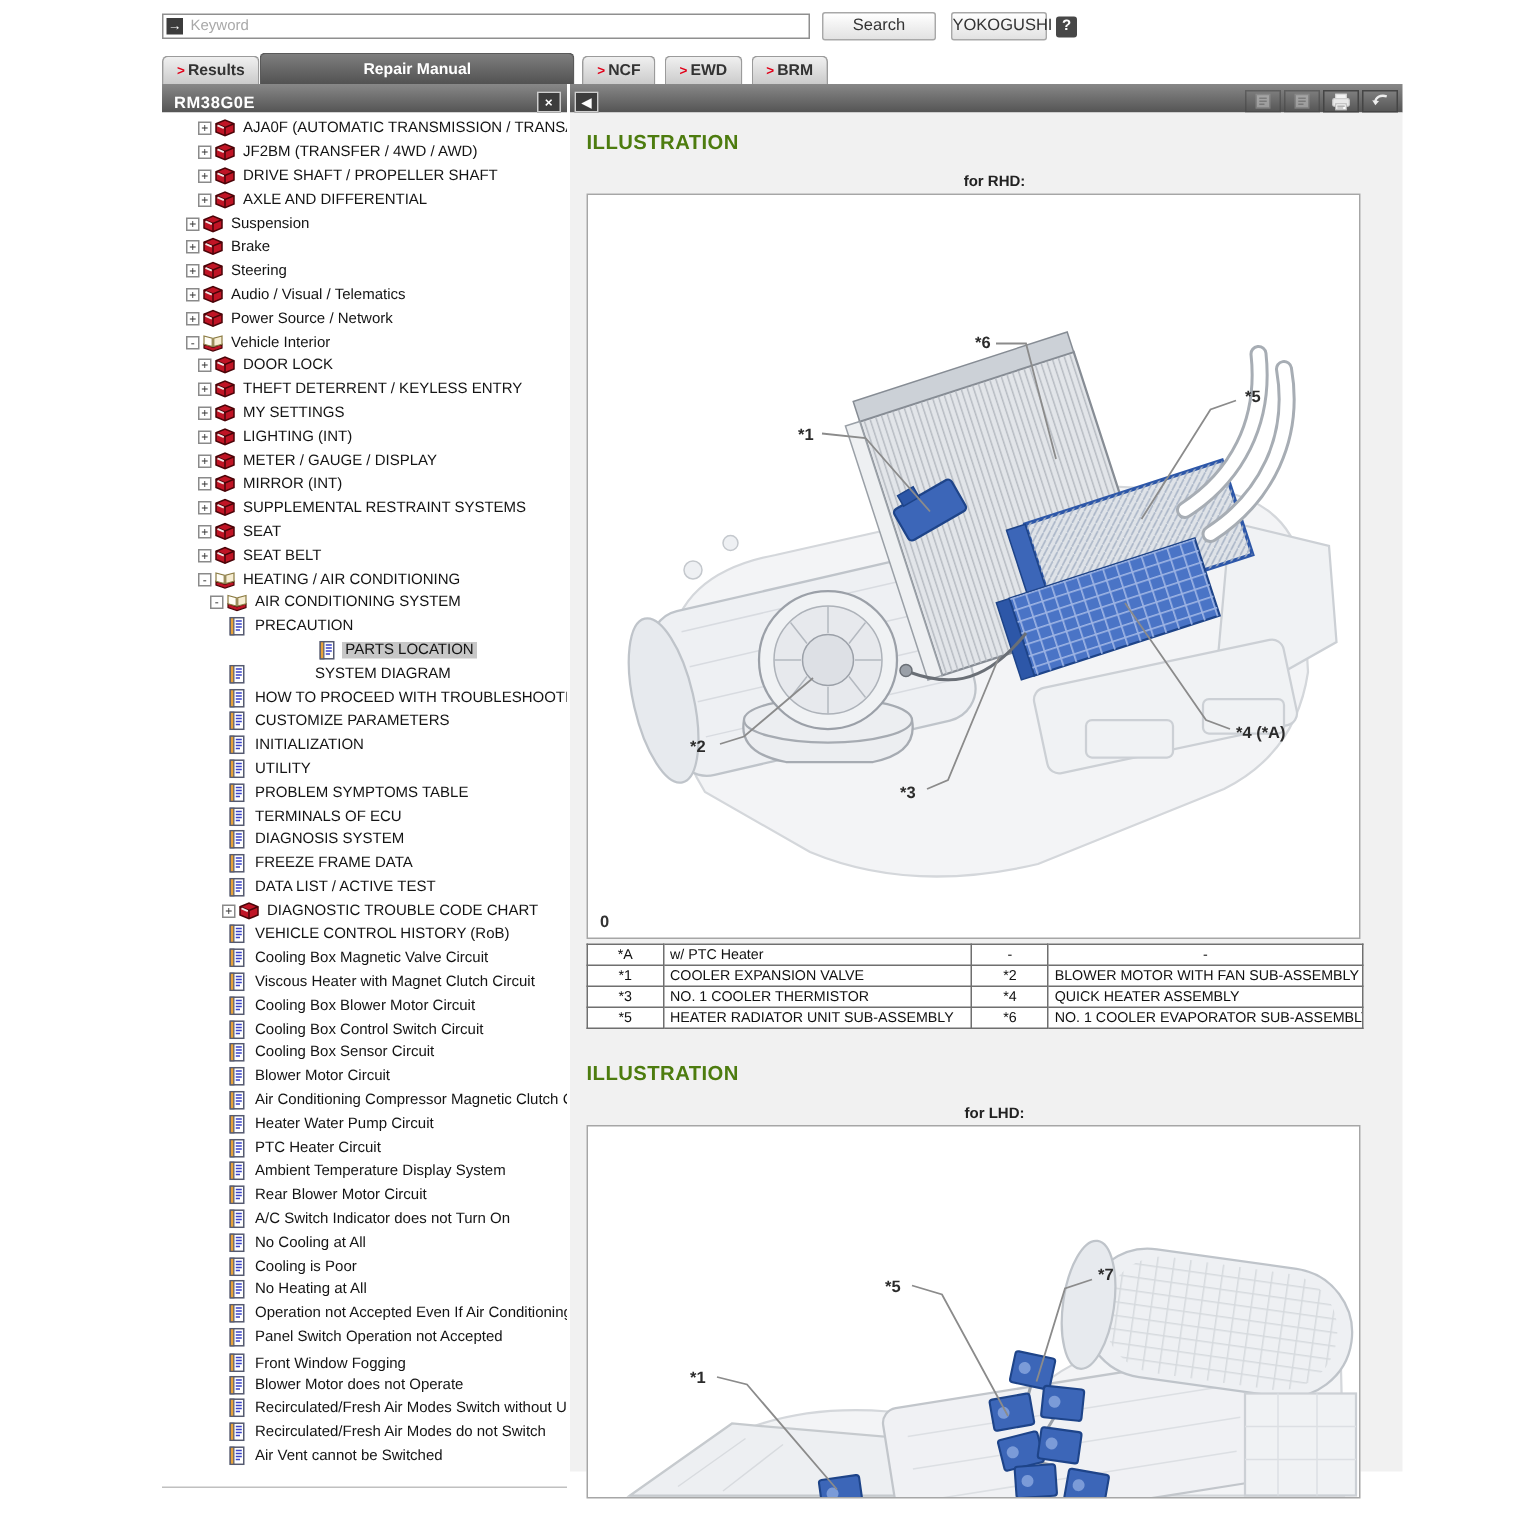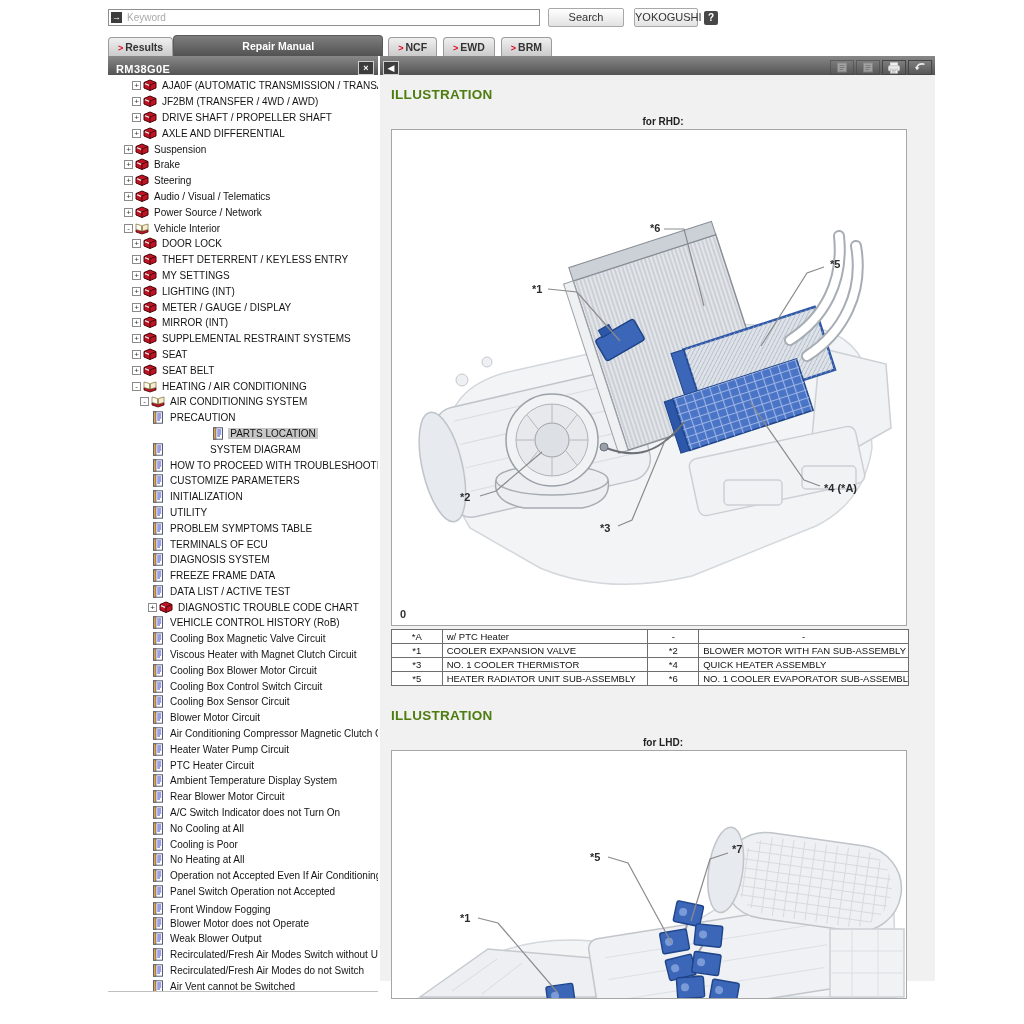--- a/index.html
+++ b/index.html
@@ -741,31 +741,20 @@
           <div class="tree-item" style="padding-left: 43px;">
 
     <span class="ticon i-doc">
       <svg width="14" height="13" viewBox="0 0 14 13">
         <rect x="2.5" y="0.8" width="9" height="11.4" fill="#fff" stroke="#555a70" stroke-width="1"></rect>
         <rect x="2.5" y="0.8" width="2.4" height="11.4" fill="#e8a23a" stroke="#555a70" stroke-width="0.8"></rect>
         <path d="M6.2 3H10.2M6.2 5H10.2M6.2 7H10.2M6.2 9H9" stroke="#3a43c8" stroke-width="1.1"></path>
       </svg>
     </span>
     <span class="tlabel">Blower Motor does not Operate</span>
-  </div>
-          <div class="tree-item" style="padding-left: 43px;">
-
-    <span class="ticon i-doc">
-      <svg width="14" height="13" viewBox="0 0 14 13">
-        <rect x="2.5" y="0.8" width="9" height="11.4" fill="#fff" stroke="#555a70" stroke-width="1"></rect>
-        <rect x="2.5" y="0.8" width="2.4" height="11.4" fill="#e8a23a" stroke="#555a70" stroke-width="0.8"></rect>
-        <path d="M6.2 3H10.2M6.2 5H10.2M6.2 7H10.2M6.2 9H9" stroke="#3a43c8" stroke-width="1.1"></path>
-      </svg>
-    </span>
-    <span class="tlabel">Weak Blower Output</span>
   </div>
           <div class="tree-item" style="padding-left: 43px;">
 
     <span class="ticon i-doc">
       <svg width="14" height="13" viewBox="0 0 14 13">
         <rect x="2.5" y="0.8" width="9" height="11.4" fill="#fff" stroke="#555a70" stroke-width="1"></rect>
         <rect x="2.5" y="0.8" width="2.4" height="11.4" fill="#e8a23a" stroke="#555a70" stroke-width="0.8"></rect>
         <path d="M6.2 3H10.2M6.2 5H10.2M6.2 7H10.2M6.2 9H9" stroke="#3a43c8" stroke-width="1.1"></path>
       </svg>
     </span>

